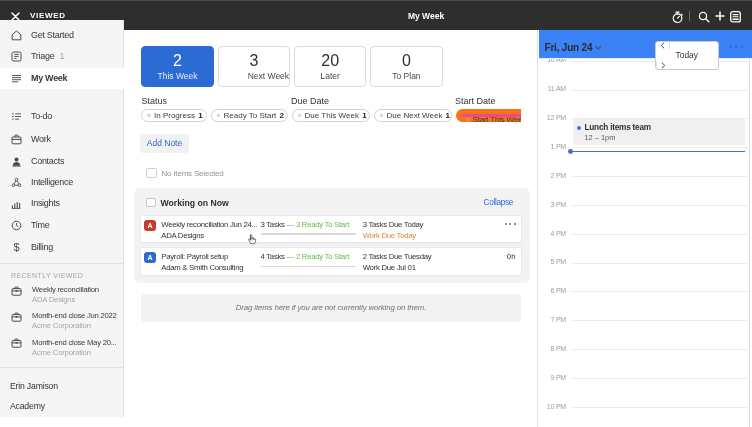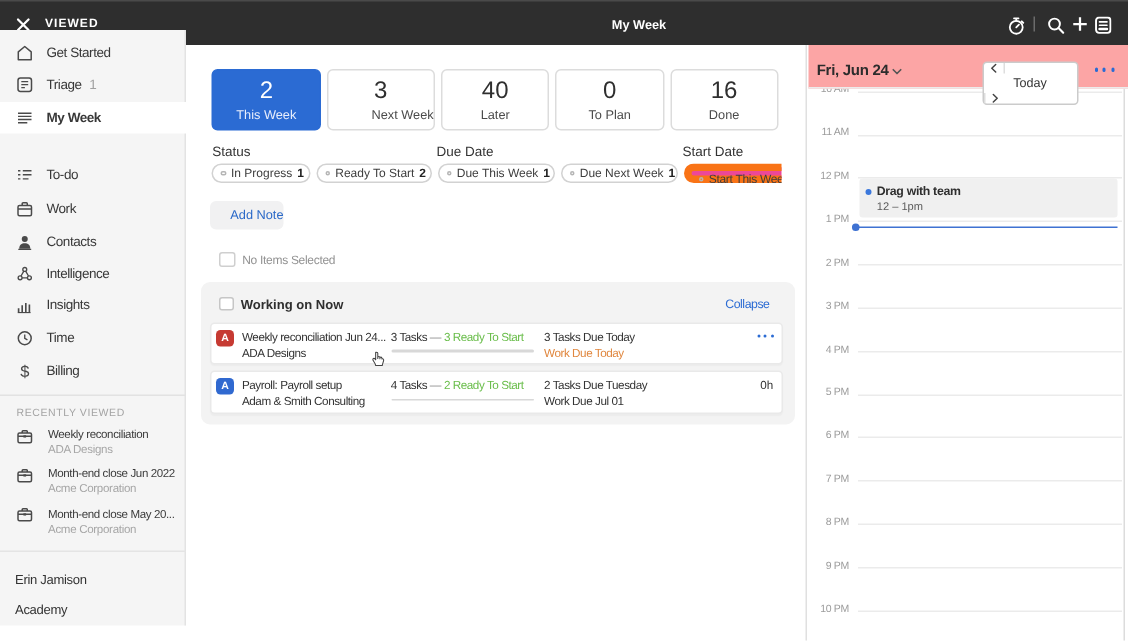--- a/index.html
+++ b/index.html
@@ -142,30 +142,26 @@
 <div class="ab" style="left:125px;top:30px;width:413px;height:397px;background:#fff;border-right:1px solid #e0e0e0;overflow:hidden;">
 <div class="ab" style="left:16.3px;top:16.0px;width:72.5px;height:40.5px;border-radius:4px;background:#2b6bd3;border:1px solid #2b6bd3;">
 <div style="text-align:center;margin-top:4.5px;font-size:16px;color:#fff;">2</div>
 <div style="text-align:center;margin-top:1.5px;font-size:8.5px;color:#e8eefc;">This Week</div>
 </div>
 <div class="ab" style="left:92.6px;top:16.0px;width:72.5px;height:40.5px;border-radius:4px;background:#fff;border:1px solid #dcdcdc;">
 <div style="text-align:center;margin-top:4.5px;font-size:16px;color:#2f2f2f;">3</div>
 <div style="text-align:right;margin-top:1.5px;font-size:8.5px;color:#4a4a4a;">Next Week</div>
 </div>
 <div class="ab" style="left:168.9px;top:16.0px;width:72.5px;height:40.5px;border-radius:4px;background:#fff;border:1px solid #dcdcdc;">
-<div style="text-align:center;margin-top:4.5px;font-size:16px;color:#2f2f2f;">40</div>
+<div style="text-align:center;margin-top:4.5px;font-size:16px;color:#2f2f2f;">20</div>
 <div style="text-align:center;margin-top:1.5px;font-size:8.5px;color:#4a4a4a;">Later</div>
 </div>
 <div class="ab" style="left:245.2px;top:16.0px;width:72.5px;height:40.5px;border-radius:4px;background:#fff;border:1px solid #dcdcdc;">
 <div style="text-align:center;margin-top:4.5px;font-size:16px;color:#2f2f2f;">0</div>
 <div style="text-align:center;margin-top:1.5px;font-size:8.5px;color:#4a4a4a;">To Plan</div>
-</div>
-<div class="ab" style="left:321.5px;top:16.0px;width:72.5px;height:40.5px;border-radius:4px;background:#fff;border:1px solid #dcdcdc;">
-<div style="text-align:center;margin-top:4.5px;font-size:16px;color:#2f2f2f;">16</div>
-<div style="text-align:center;margin-top:1.5px;font-size:8.5px;color:#4a4a4a;">Done</div>
 </div>
 <div class="txt" style="left:16.5px;top:65.5px;font-size:9px;color:#333;">Status</div>
 <div class="txt" style="left:166.0px;top:65.5px;font-size:9px;color:#333;">Due Date</div>
 <div class="txt" style="left:330.0px;top:65.5px;font-size:9px;color:#333;">Start Date</div>
 <div class="ab" style="left:16.0px;top:79.3px;width:65.5px;height:12.6px;border:1px solid #d2d2d2;border-radius:7px;background:#fff;">
       <div class="ab" style="left:5px;top:3.6px;width:3.6px;height:3.6px;border:1px solid #b5b5b5;border-radius:50%;"></div>
       <div class="txt" style="left:12px;top:0;line-height:11.5px;font-size:8px;color:#3d3d3d;">In Progress <span style="font-weight:700;color:#222;margin-left:1px;">1</span></div>
     </div>
 <div class="ab" style="left:85.5px;top:79.3px;width:77.5px;height:12.6px;border:1px solid #d2d2d2;border-radius:7px;background:#fff;">
       <div class="ab" style="left:5px;top:3.6px;width:3.6px;height:3.6px;border:1px solid #b5b5b5;border-radius:50%;"></div>
@@ -178,21 +174,21 @@
 <div class="ab" style="left:248.5px;top:79.3px;width:78.5px;height:12.6px;border:1px solid #d2d2d2;border-radius:7px;background:#fff;">
       <div class="ab" style="left:5px;top:3.6px;width:3.6px;height:3.6px;border:1px solid #b5b5b5;border-radius:50%;"></div>
       <div class="txt" style="left:12px;top:0;line-height:11.5px;font-size:8px;color:#3d3d3d;">Due Next Week <span style="font-weight:700;color:#222;margin-left:1px;">1</span></div>
     </div>
 <div class="ab" style="left:330.5px;top:79.3px;width:65.8px;height:12.6px;overflow:hidden;">
       <div class="ab" style="left:0;top:0;width:78px;height:12.6px;border:5px solid #f97316;border-radius:7px;background:#ec4899;">
         <div class="ab" style="left:5px;top:3.6px;width:3.6px;height:3.6px;border:1px solid #b5b5b5;border-radius:50%;"></div>
         <div class="txt" style="left:12px;top:0;line-height:11.5px;font-size:8px;letter-spacing:-0.2px;color:#3d3d3d;">Start This Week</div>
       </div>
     </div>
-<div class="ab" style="left:15.0px;top:103.5px;width:49px;height:19.5px;background:#f1f1f2;border-radius:4px;text-align:right;line-height:19.5px;font-size:8.5px;color:#2968c8;">Add Note</div>
+<div class="ab" style="left:15.0px;top:103.5px;width:49px;height:19.5px;background:#f1f1f2;border-radius:4px;text-align:center;line-height:19.5px;font-size:8.5px;color:#2968c8;">Add Note</div>
 <div class="ab" style="left:21.0px;top:137.5px;width:10.6px;height:10.6px;border:1px solid #cfcfcf;border-radius:2px;background:#fff;"></div>
 <div class="txt" style="left:36.5px;top:138.8px;font-size:8px;letter-spacing:-0.2px;color:#929292;">No Items Selected</div>
 <div class="ab" style="left:9.0px;top:158.0px;width:395.5px;height:95.2px;background:#f3f3f3;border-radius:6px;"></div>
 <div class="ab" style="left:21.0px;top:167.5px;width:9.8px;height:9.8px;border:1px solid #c6c6c6;border-radius:2px;background:#fff;"></div>
 <div class="txt" style="left:35.5px;top:167.8px;font-size:8.7px;font-weight:700;color:#2f2f2f;">Working on Now</div>
 <div class="txt" style="left:388.0px;top:167.8px;font-size:8.2px;letter-spacing:-0.3px;color:#2b6bd3;transform:translateX(-100%);">Collapse</div>
 <div class="ab" style="left:14.5px;top:185.0px;width:382.5px;height:28.2px;background:#fff;border:1px solid #e9e9e9;border-radius:3px;box-shadow:0 1px 1px rgba(0,0,0,0.03);"></div>
     <div class="ab" style="left:19.3px;top:189.6px;width:11.6px;height:11.6px;background:#c63a32;border-radius:3px;color:#fff;font-size:7px;font-weight:700;text-align:center;line-height:11.6px;">A</div>
     <div class="txt" style="left:36.3px;top:189.7px;font-size:7.8px;letter-spacing:-0.3px;color:#333;">Weekly reconciliation Jun 24...</div>
     <div class="txt" style="left:36.3px;top:201.0px;font-size:7.8px;letter-spacing:-0.3px;color:#333;">ADA Designs</div>
@@ -210,20 +206,21 @@
     <div class="txt" style="left:36.3px;top:222.0px;font-size:7.8px;letter-spacing:-0.3px;color:#333;">Payroll: Payroll setup</div>
     <div class="txt" style="left:36.3px;top:233.3px;font-size:7.8px;letter-spacing:-0.3px;color:#333;">Adam &amp; Smith Consulting</div>
     <div class="txt" style="left:135.5px;top:222.0px;font-size:7.8px;letter-spacing:-0.3px;color:#333;">4 Tasks <span style="color:#888;">—</span> <span style="color:#69bd4a;">2 Ready To Start</span></div>
     <div class="ab" style="left:135.5px;top:235.5px;width:95.5px;height:1.6px;background:#d8d8d8;border-radius:1px;"></div>
     <div class="txt" style="left:237.7px;top:222.0px;font-size:7.8px;letter-spacing:-0.3px;color:#333;">2 Tasks Due Tuesday</div>
     <div class="txt" style="left:237.7px;top:233.3px;font-size:7.8px;letter-spacing:-0.3px;color:#333;">Work Due Jul 01</div>
     <div class="txt" style="left:390.5px;top:221.5px;font-size:7.8px;color:#333;transform:translateX(-100%);">0h</div>
 <svg class="ab" style="left:121.5px;top:203.8px;" width="10.5" height="11" viewBox="0 0 13 14">
 <path d="M4.2 1 v6.5 M4.2 7.5 c0 0 -0.8 -1.6 -1.9 -1.1 c-1 0.5 -0.3 1.6 0.3 2.5 c0.6 0.9 1.6 2.3 1.6 3.4 h5.6 c0 -1.3 1.2 -3.2 1.2 -4.6 c0 -1.1 -0.9 -1.3 -1.5 -1.2 m-5.3 1 V2 c0-1.3 1.8-1.3 1.8 0 v4.3 m0 0 V5.6 c0-1.2 1.8-1.2 1.8 0 v0.9 m0 0 v-0.5 c0-1.1 1.7-1.1 1.7 0.1 v0.6" fill="#fff" stroke="#444" stroke-width="0.9" stroke-linejoin="round" stroke-linecap="round"></path>
 </svg>
+<div class="ab" style="left:16.0px;top:264.0px;width:380px;height:27.6px;background:#f2f2f2;border-radius:4px;text-align:center;line-height:27.6px;font-size:7.8px;letter-spacing:-0.1px;font-style:italic;color:#707070;">Drag items here if you are not currently working on them.</div>
 </div>
 <div class="ab" style="left:539px;top:30px;width:213px;height:397px;background:#fff;">
 <div class="ab" style="left:0;top:28.5px;width:213px;height:368.5px;overflow:hidden;">
 <div class="txt" style="left:27.0px;top:-2.1px;font-size:7px;letter-spacing:-0.2px;color:#9c9c9c;transform:translateX(-100%);">10 AM</div>
 <div class="ab" style="left:32.5px;top:2.1px;width:176.5px;height:1px;background:#ebebeb;"></div>
 <div class="txt" style="left:27.0px;top:26.8px;font-size:7px;letter-spacing:-0.2px;color:#9c9c9c;transform:translateX(-100%);">11 AM</div>
 <div class="ab" style="left:32.5px;top:31.0px;width:176.5px;height:1px;background:#ebebeb;"></div>
 <div class="txt" style="left:27.0px;top:55.6px;font-size:7px;letter-spacing:-0.2px;color:#9c9c9c;transform:translateX(-100%);">12 PM</div>
 <div class="ab" style="left:32.5px;top:59.8px;width:176.5px;height:1px;background:#ebebeb;"></div>
 <div class="txt" style="left:27.0px;top:84.5px;font-size:7px;letter-spacing:-0.2px;color:#9c9c9c;transform:translateX(-100%);">1 PM</div>
@@ -241,27 +238,27 @@
 <div class="txt" style="left:27.0px;top:257.6px;font-size:7px;letter-spacing:-0.2px;color:#9c9c9c;transform:translateX(-100%);">7 PM</div>
 <div class="ab" style="left:32.5px;top:261.8px;width:176.5px;height:1px;background:#ebebeb;"></div>
 <div class="txt" style="left:27.0px;top:286.4px;font-size:7px;letter-spacing:-0.2px;color:#9c9c9c;transform:translateX(-100%);">8 PM</div>
 <div class="ab" style="left:32.5px;top:290.6px;width:176.5px;height:1px;background:#ebebeb;"></div>
 <div class="txt" style="left:27.0px;top:315.3px;font-size:7px;letter-spacing:-0.2px;color:#9c9c9c;transform:translateX(-100%);">9 PM</div>
 <div class="ab" style="left:32.5px;top:319.5px;width:176.5px;height:1px;background:#ebebeb;"></div>
 <div class="txt" style="left:27.0px;top:344.2px;font-size:7px;letter-spacing:-0.2px;color:#9c9c9c;transform:translateX(-100%);">10 PM</div>
 <div class="ab" style="left:32.5px;top:348.4px;width:176.5px;height:1px;background:#ebebeb;"></div>
 <div class="ab" style="left:33.5px;top:60.3px;width:172.5px;height:26.2px;background:#f0f0f0;border-radius:2px;"></div>
 <div class="ab" style="left:38.0px;top:67.3px;width:4.4px;height:4.4px;background:#3b78dc;border-radius:50%;"></div>
-<div class="txt" style="left:45.5px;top:64.8px;font-size:8.2px;letter-spacing:-0.2px;font-weight:700;color:#2f2f2f;">Drag with team</div>
+<div class="txt" style="left:45.5px;top:64.8px;font-size:8.2px;letter-spacing:-0.2px;font-weight:700;color:#2f2f2f;">Lunch items team</div>
 <div class="txt" style="left:45.5px;top:74.8px;font-size:7.4px;color:#5a5a5a;">12 – 1pm</div>
 <div class="ab" style="left:29.0px;top:92.0px;width:177px;height:1.2px;background:#3f72d2;"></div>
 <div class="ab" style="left:29.0px;top:90.3px;width:4.8px;height:4.8px;background:#3f72d2;border-radius:50%;"></div>
 <div class="ab" style="left:210.0px;top:0;width:1px;height:400px;background:#dcdcdc;"></div>
 </div>
-<div class="ab" style="left:0;top:0;width:213px;height:28.5px;background:#fca5a5;border-bottom:1px solid #ececec;">
+<div class="ab" style="left:0;top:0;width:213px;height:28.5px;background:#3b82f6;border-bottom:1px solid #ececec;">
 <div class="txt" style="left:5.5px;top:12.0px;font-size:10px;letter-spacing:-0.2px;font-weight:700;color:#2c2c2c;">Fri, Jun 24</div>
 <svg class="ab" style="left:55.0px;top:15.0px;" width="8" height="6" viewBox="0 0 8 6">
         <path d="M1.5 1.5 L4 4 L6.5 1.5" fill="none" stroke="#555" stroke-width="1.1" stroke-linecap="round" stroke-linejoin="round"></path>
       </svg>
 <div class="ab" style="left:115.5px;top:11.0px;width:64.5px;height:29px;border:1px solid #cbcbcb;border-radius:3px;background:#fff;display:flex;flex-direction:column;">
 <div style="width:14.5px;border-right:1px solid #dedede;display:flex;align-items:center;justify-content:center;">
           <svg width="5" height="7" viewBox="0 0 5 7">
             <path d="M3.8 1 L1.2 3.5 L3.8 6" fill="none" stroke="#444" stroke-width="1" stroke-linecap="round" stroke-linejoin="round"></path>
           </svg>
         </div>

